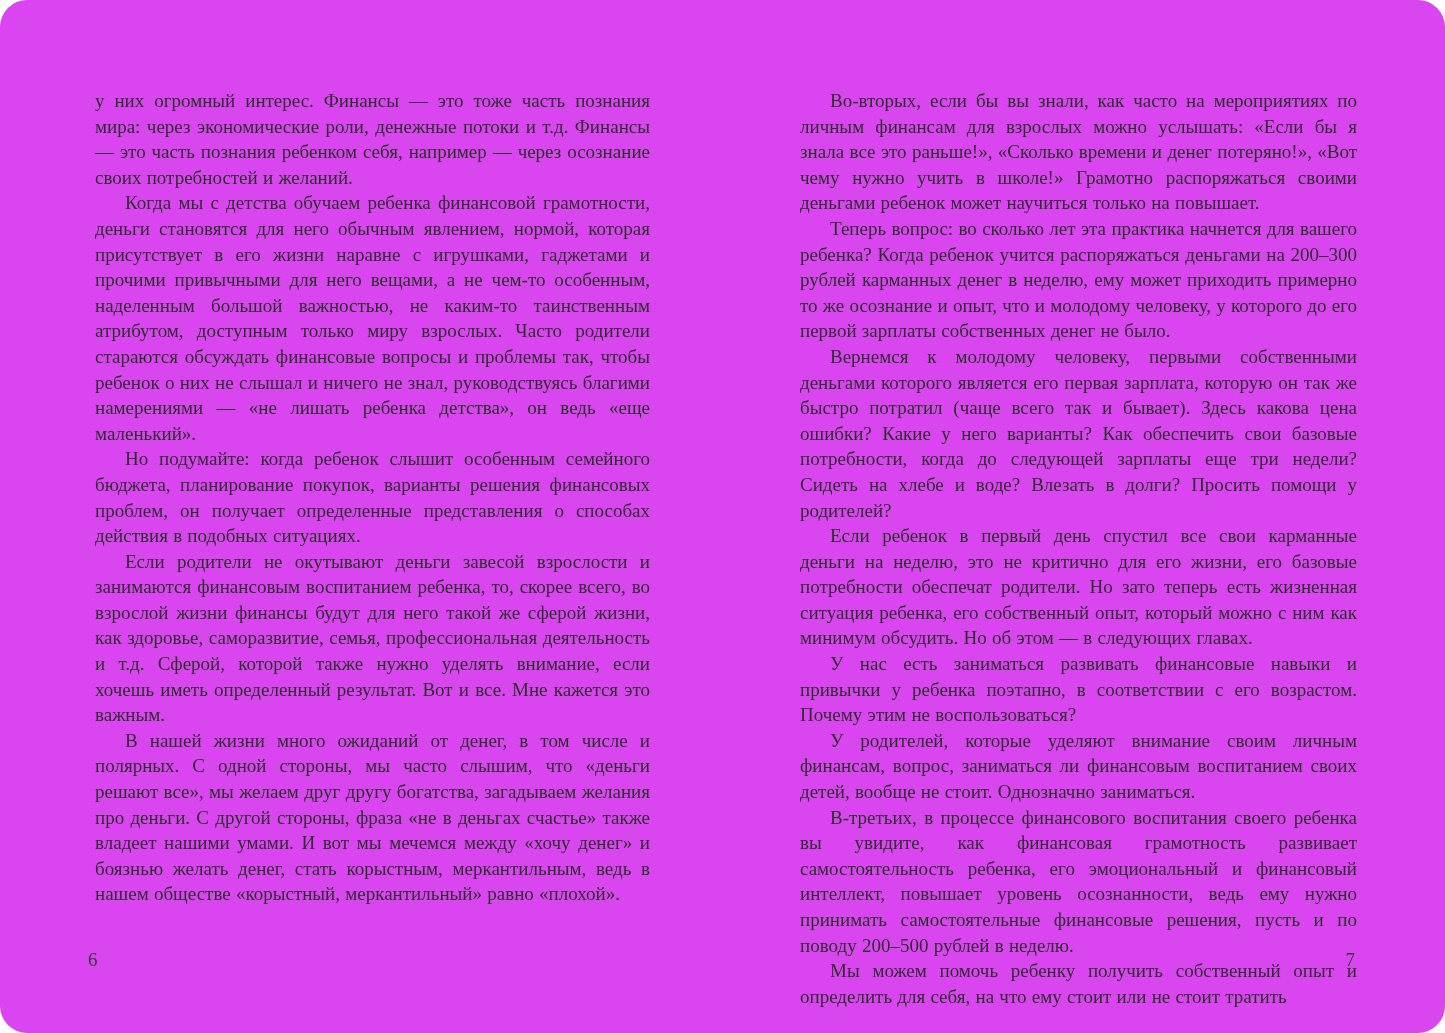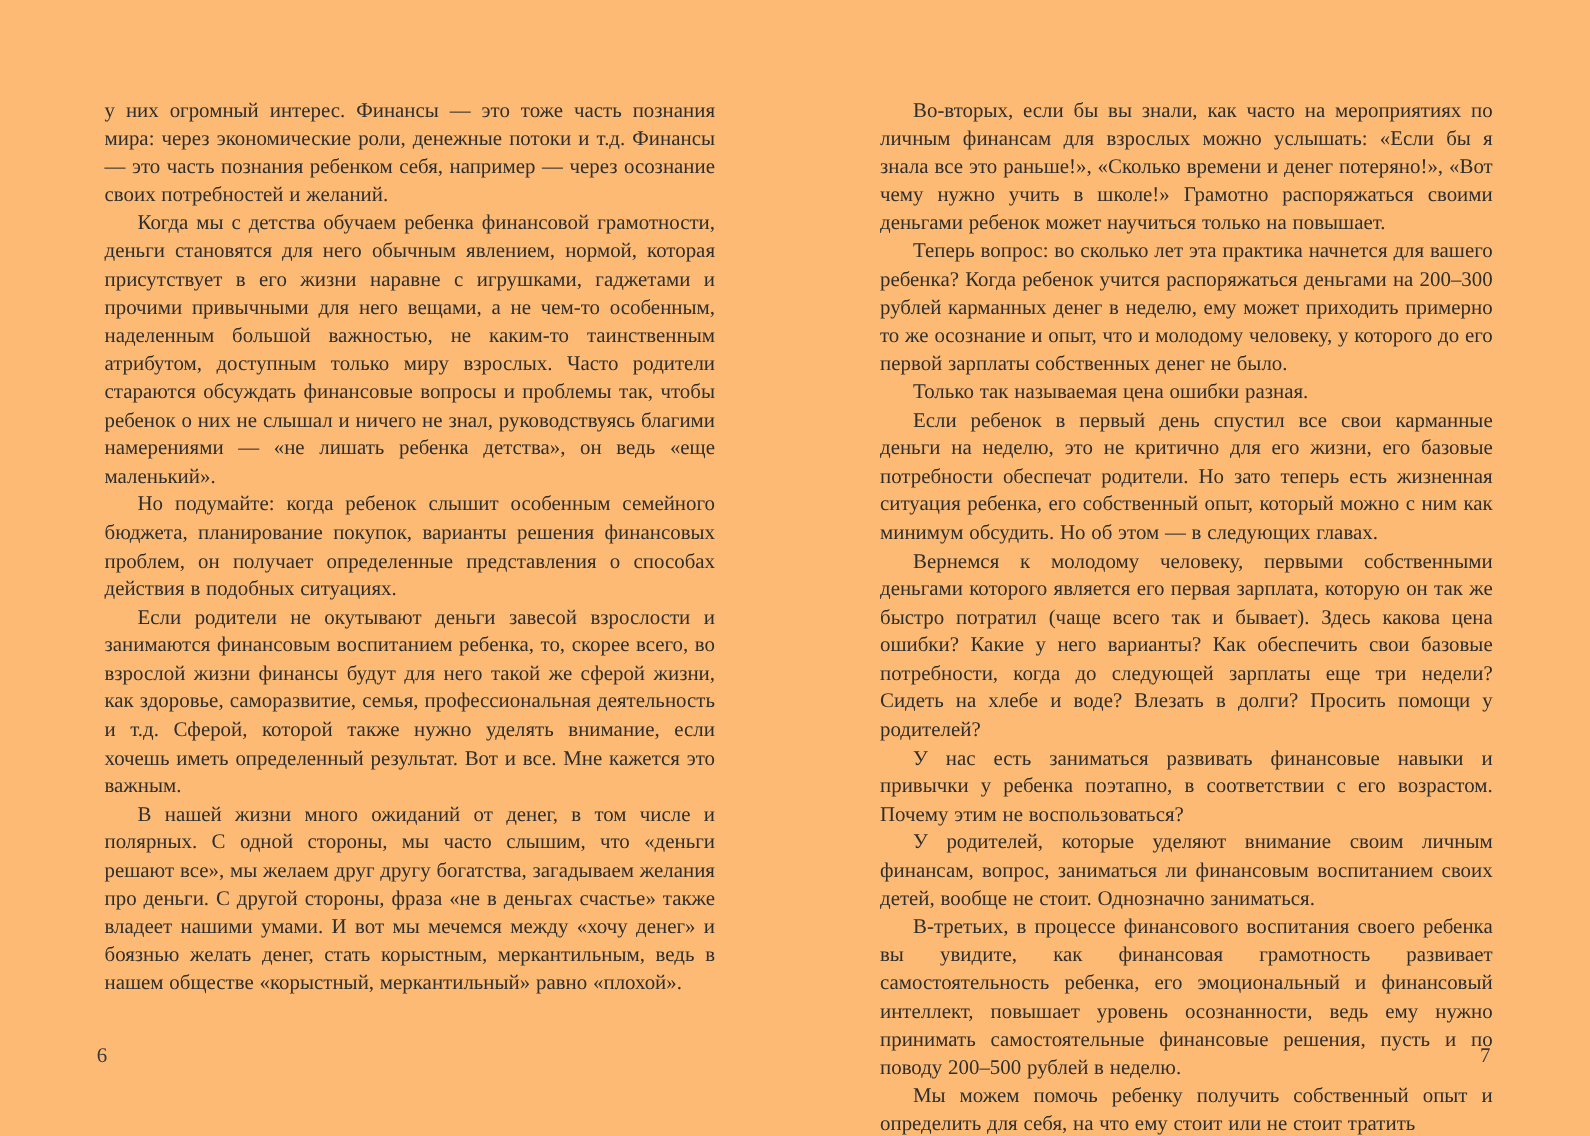--- a/index.html
+++ b/index.html
@@ -7,23 +7,24 @@
     padding: 0;
     background: #ffffff;
     width: 1445px;
     height: 1033px;
     overflow: hidden;
   }
   .book-spread {
     width: 1445px;
     height: 1033px;
     display: flex;
-    background: #fdba74;
+    background: #d946ef;
     color: #2e2e2e;
     font-family: "Liberation Serif", "DejaVu Serif", serif;
+    border-radius: 27px;
   }
   .page {
     box-sizing: border-box;
     height: 100%;
     position: relative;
     display: flex;
     flex-direction: column;
   }
   .page-left {
     width: 722px;
@@ -74,23 +75,22 @@
       <p>Если родители не окутывают деньги завесой взрослости и занимаются финансовым воспитанием ребенка, то, скорее всего, во взрослой жизни финансы будут для него такой же сферой жизни, как здоровье, саморазвитие, семья, профессиональная деятельность и т.д. Сферой, которой также нужно уделять внимание, если хочешь иметь определенный результат. Вот и все. Мне кажется это важным.</p>
       <p>В нашей жизни много ожиданий от денег, в том числе и полярных. С одной стороны, мы часто слышим, что «деньги решают все», мы желаем друг другу богатства, загадываем желания про деньги. С другой стороны, фраза «не в деньгах счастье» также владеет нашими умами. И вот мы мечемся между «хочу денег» и боязнью желать денег, стать корыстным, меркантильным, ведь в нашем обществе «корыстный, меркантильный» равно «плохой».</p>
     </div>
     <div class="page-number">6</div>
   </div>
 
   <div class="page page-right">
     <div class="text-block">
       <p>Во-вторых, если бы вы знали, как часто на мероприятиях по личным финансам для взрослых можно услышать: «Если бы я знала все это раньше!», «Сколько времени и денег потеряно!», «Вот чему нужно учить в школе!» Грамотно распоряжаться своими деньгами ребенок может научиться только на повышает.</p>
       <p>Теперь вопрос: во сколько лет эта практика начнется для вашего ребенка? Когда ребенок учится распоряжаться деньгами на 200–300 рублей карманных денег в неделю, ему может приходить примерно то же осознание и опыт, что и молодому человеку, у которого до его первой зарплаты собственных денег не было.</p>
-      <p>Только так называемая цена ошибки разная.</p>
+      <p>Вернемся к молодому человеку, первыми собственными деньгами которого является его первая зарплата, которую он так же быстро потратил (чаще всего так и бывает). Здесь какова цена ошибки? Какие у него варианты? Как обеспечить свои базовые потребности, когда до следующей зарплаты еще три недели? Сидеть на хлебе и воде? Влезать в долги? Просить помощи у родителей?</p>
       <p>Если ребенок в первый день спустил все свои карманные деньги на неделю, это не критично для его жизни, его базовые потребности обеспечат родители. Но зато теперь есть жизненная ситуация ребенка, его собственный опыт, который можно с ним как минимум обсудить. Но об этом — в следующих главах.</p>
-      <p>Вернемся к молодому человеку, первыми собственными деньгами которого является его первая зарплата, которую он так же быстро потратил (чаще всего так и бывает). Здесь какова цена ошибки? Какие у него варианты? Как обеспечить свои базовые потребности, когда до следующей зарплаты еще три недели? Сидеть на хлебе и воде? Влезать в долги? Просить помощи у родителей?</p>
       <p>У нас есть заниматься развивать финансовые навыки и привычки у ребенка поэтапно, в соответствии с его возрастом. Почему этим не воспользоваться?</p>
       <p>У родителей, которые уделяют внимание своим личным финансам, вопрос, заниматься ли финансовым воспитанием своих детей, вообще не стоит. Однозначно заниматься.</p>
       <p>В-третьих, в процессе финансового воспитания своего ребенка вы увидите, как финансовая грамотность развивает самостоятельность ребенка, его эмоциональный и финансовый интеллект, повышает уровень осознанности, ведь ему нужно принимать самостоятельные финансовые решения, пусть и по поводу 200–500 рублей в неделю.</p>
       <p>Мы можем помочь ребенку получить собственный опыт и определить для себя, на что ему стоит или не стоит тратить</p>
     </div>
     <div class="page-number">7</div>
   </div>
 
 </div>
 

